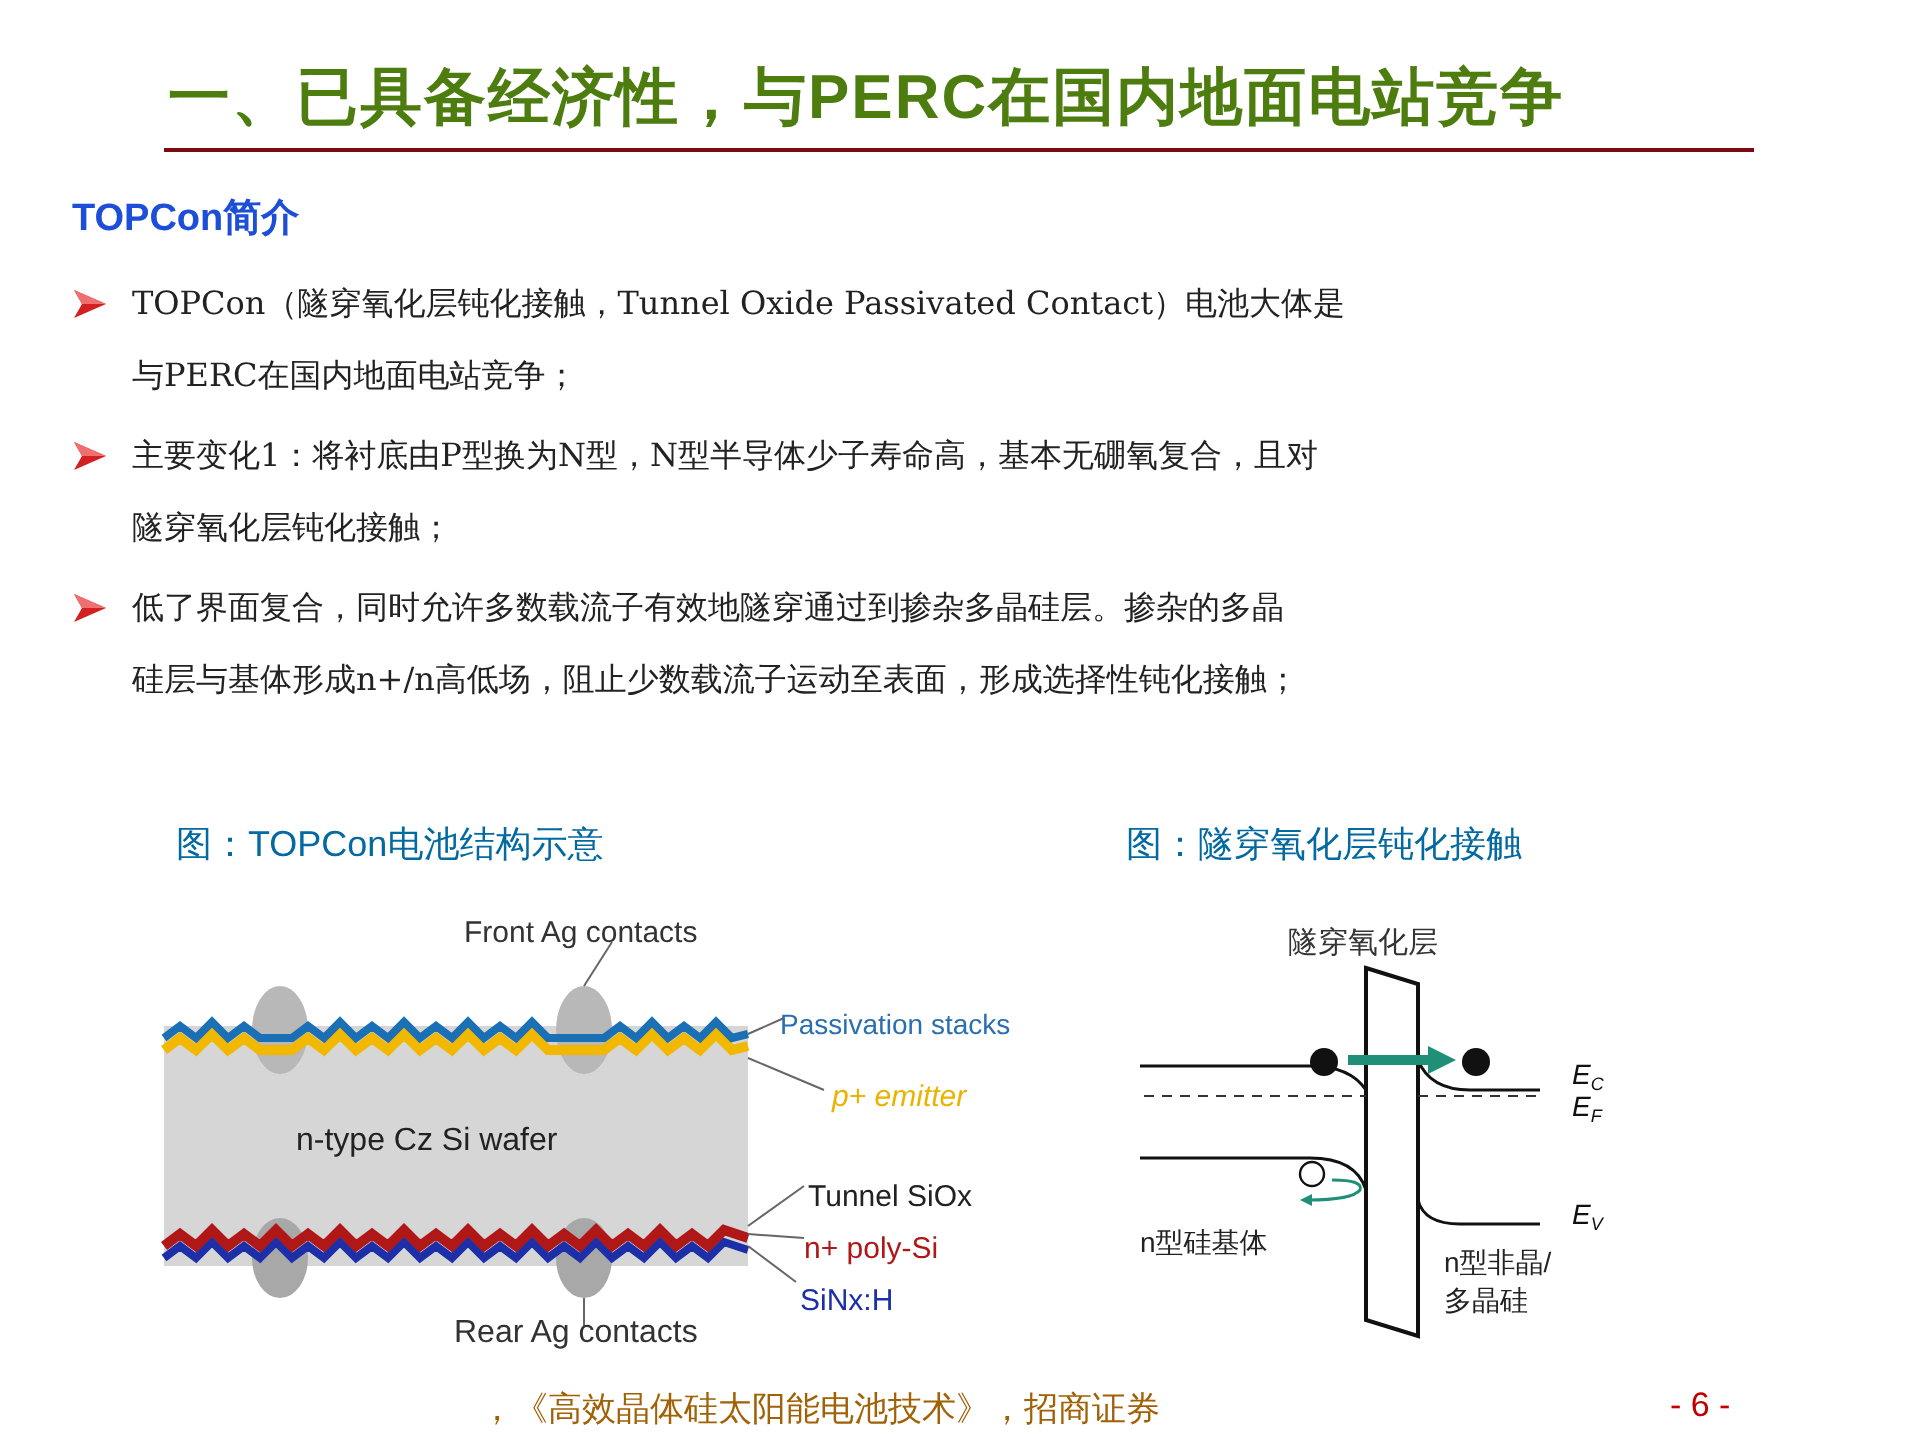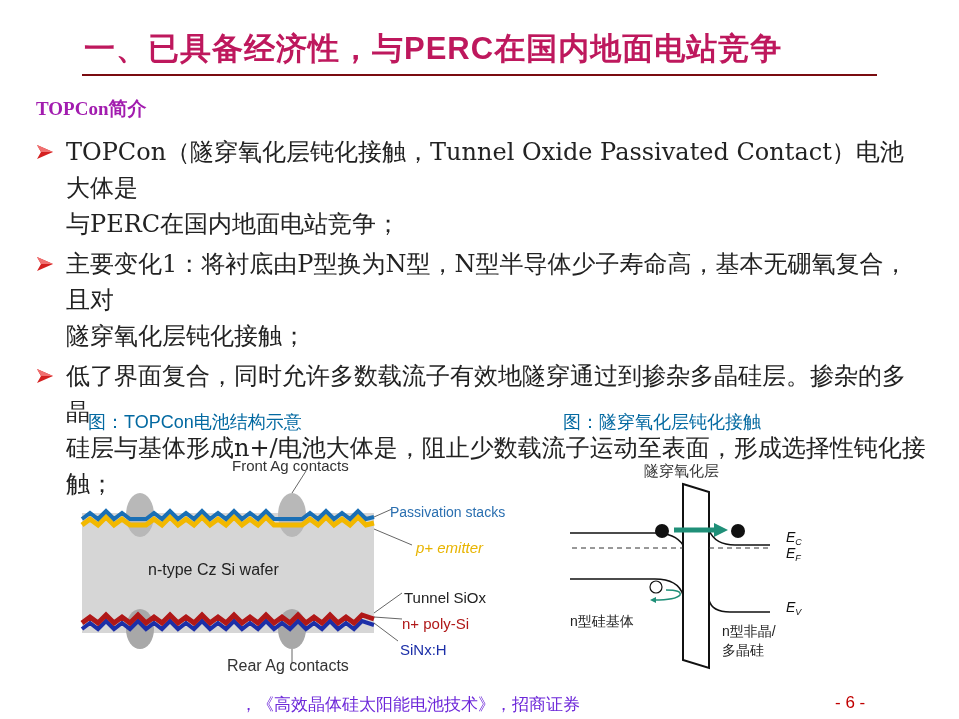--- a/index.html
+++ b/index.html
@@ -1,24 +1,24 @@
 <!DOCTYPE html>
 <html><head>
 <meta charset="utf-8">
 <style>
   html,body{margin:0;padding:0;background:#fff;}
   body{width:959px;height:719px;position:relative;overflow:hidden;font-family:"DejaVu Serif",serif;color:#222;}
-  .title{position:absolute;left:84px;top:28px;font-family:"Liberation Sans",sans-serif;font-weight:bold;font-size:31px;color:#be185d;letter-spacing:1px;}
+  .title{position:absolute;left:84px;top:28px;font-family:"Liberation Sans",sans-serif;font-weight:bold;font-size:31px;color:#4d7c0f;letter-spacing:1px;}
   .title-rule{position:absolute;left:82px;top:74px;width:795px;height:2px;background:#7a0c10;}
-  .section-h{position:absolute;left:36px;top:96px;font-size:19px;font-weight:bold;color:#a21caf;font-family:Liberation Serif, serif;}
+  .section-h{position:absolute;left:36px;top:96px;font-size:19px;font-weight:bold;color:#1d4ed8;font-family:Liberation Sans, sans-serif;}
   .bullets{position:absolute;left:36px;top:134px;width:890px;}
-  .bullet{position:relative;padding-left:30px;font-size:24px;line-height:36px;margin-bottom:4px;color:#222;}
+  .bullet{position:relative;padding-left:30px;font-size:16px;line-height:36px;margin-bottom:4px;color:#222;}
   .bullet .arrow{position:absolute;left:0;top:10px;width:18px;height:16px;}
   .caption{position:absolute;font-family:"Liberation Sans",sans-serif;font-size:18px;color:#0369a1;}
-  .footer{position:absolute;left:240px;top:693px;font-size:17px;color:#6d28d9;}
+  .footer{position:absolute;left:240px;top:693px;font-size:17px;color:#a16207;}
   .pageno{position:absolute;left:835px;top:693px;font-size:17px;color:#c00000;font-family:"Liberation Sans",sans-serif;}
   svg text{font-family:"Liberation Sans",sans-serif;}
   .diag{position:absolute;}
 </style>
 </head>
 <body>
 
 <div class="title">一、已具备经济性，与PERC在国内地面电站竞争</div>
 <div class="title-rule"></div>
 
@@ -40,21 +40,21 @@
       </svg>
     <div>主要变化1：将衬底由P型换为N型，N型半导体少子寿命高，基本无硼氧复合，且对</div>
     <div>隧穿氧化层钝化接触；</div>
   </div>
   <div class="bullet">
     <svg class="arrow" viewBox="0 0 18 16">
         <polygon points="1,1 17,8 1,15 5,8" fill="#d42020"></polygon>
         <polygon points="1,1 17,8 5,8" fill="#f07070"></polygon>
       </svg>
     <div>低了界面复合，同时允许多数载流子有效地隧穿通过到掺杂多晶硅层。掺杂的多晶</div>
-    <div>硅层与基体形成n+/电池大体是，阻止少数载流子运动至表面，形成选择性钝化接触；</div>
+    <div>硅层与基体形成n+/n高低场，阻止少数载流子运动至表面，形成选择性钝化接触；</div>
   </div>
 </div>
 
 <div class="caption" style="left:88px;top:410px;">图：TOPCon电池结构示意</div>
 <div class="caption" style="left:563px;top:410px;">图：隧穿氧化层钝化接触</div>
 
 <svg class="diag" style="left:80px;top:445px;" width="440" height="240" viewBox="0 0 440 240">
   <rect x="2" y="68" width="292" height="120" fill="#d6d6d6"></rect>
 
   <ellipse cx="60" cy="70" rx="14" ry="22" fill="#b8b8b8"></ellipse>

